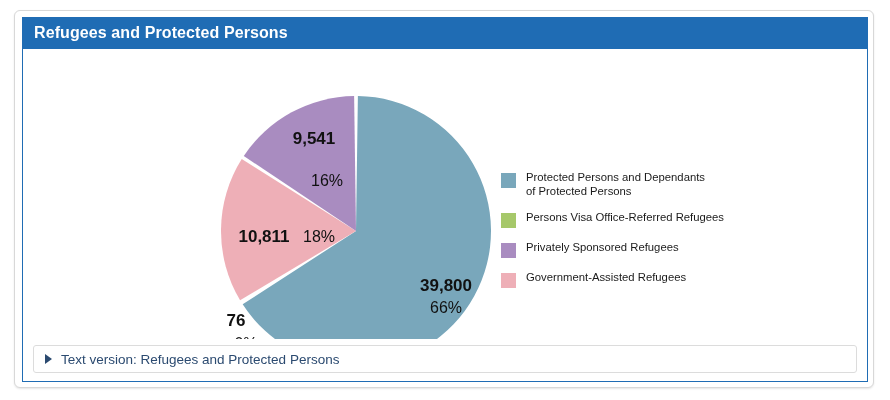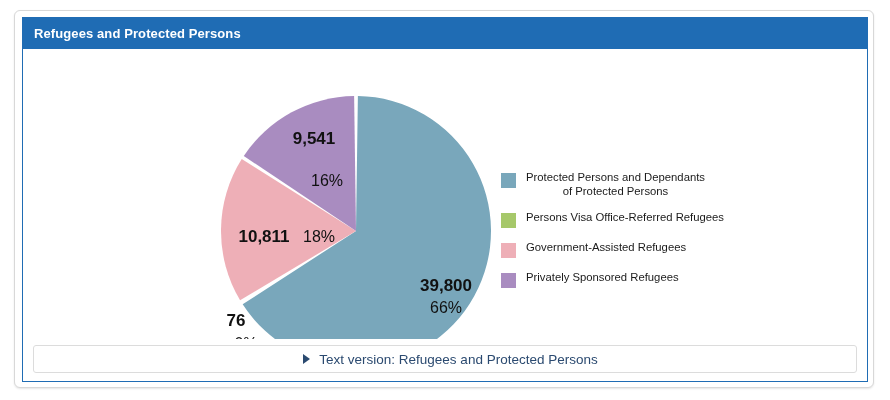--- a/index.html
+++ b/index.html
@@ -45,21 +45,21 @@
     width: 846px;
     height: 32px;
     box-sizing: border-box;
     background: #1f6cb4;
     display: flex;
     align-items: center;
     padding-left: 12px;
   }
   .card-header-title {
     color: #ffffff;
-    font-size: 13px;
+    font-size: 16px;
     font-weight: bold;
     letter-spacing: 0.1px;
     white-space: nowrap;
   }
 
   
   .card-body {
     position: absolute;
     left: 7px;
     top: 38px;
@@ -119,39 +119,37 @@
     flex: 0 0 15px;
     margin-top: 2px;
     margin-right: 10px;
   }
   .legend-label {
     font-size: 11.3px;
     line-height: 13.5px;
     color: #1a1a1a;
     white-space: pre-line;
     font-family: "Liberation Sans", sans-serif;
-    text-align: center;
   }
 
   
   .textversion {
     position: absolute;
     left: 10px;
     top: 296px;
     width: 824px;
     height: 28px;
     box-sizing: border-box;
     border: 1px solid #dcdcdc;
     border-radius: 3px;
     background: #ffffff;
     display: flex;
     align-items: center;
     padding-left: 11px;
     cursor: pointer;
-    justify-content: center;
   }
   .tv-triangle {
     width: 0;
     height: 0;
     border-left: 7px solid #2b4a70;
     border-top: 5px solid transparent;
     border-bottom: 5px solid transparent;
     margin-right: 9px;
     flex: 0 0 auto;
   }
@@ -202,27 +200,27 @@
             <span class="legend-label">Protected Persons and Dependants
 of Protected Persons</span>
           </div>
 
           <div class="legend-row">
             <span class="legend-swatch" id="sw1" style="background: rgb(166, 200, 106);"></span>
             <span class="legend-label">Persons Visa Office-Referred Refugees</span>
           </div>
 
           <div class="legend-row">
+            <span class="legend-swatch" id="sw3" style="background: rgb(169, 140, 192);"></span>
+            <span class="legend-label">Privately Sponsored Refugees</span>
+          </div>
+
+          <div class="legend-row">
             <span class="legend-swatch" id="sw2" style="background: rgb(238, 175, 183);"></span>
             <span class="legend-label">Government-Assisted Refugees</span>
-          </div>
-
-          <div class="legend-row">
-            <span class="legend-swatch" id="sw3" style="background: rgb(169, 140, 192);"></span>
-            <span class="legend-label">Privately Sponsored Refugees</span>
           </div>
 
         </div>
       </div>
 
       <div class="textversion">
         <span class="tv-triangle"></span>
         <span class="tv-label">Text version: Refugees and Protected Persons</span>
       </div>
 

